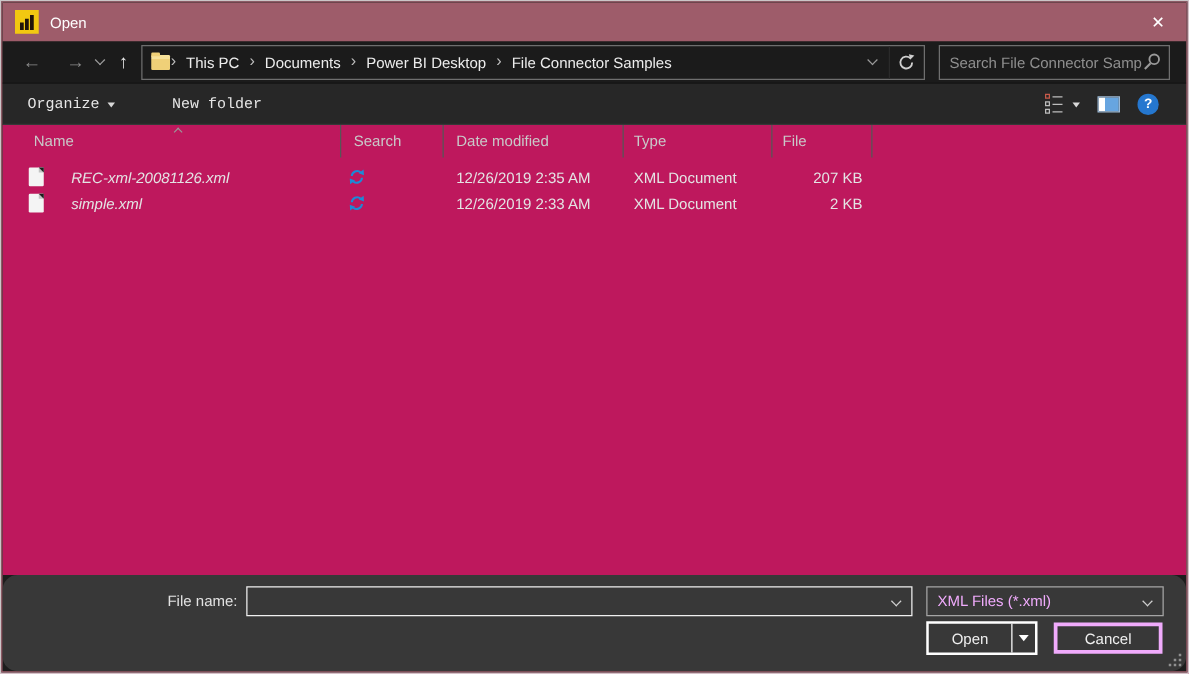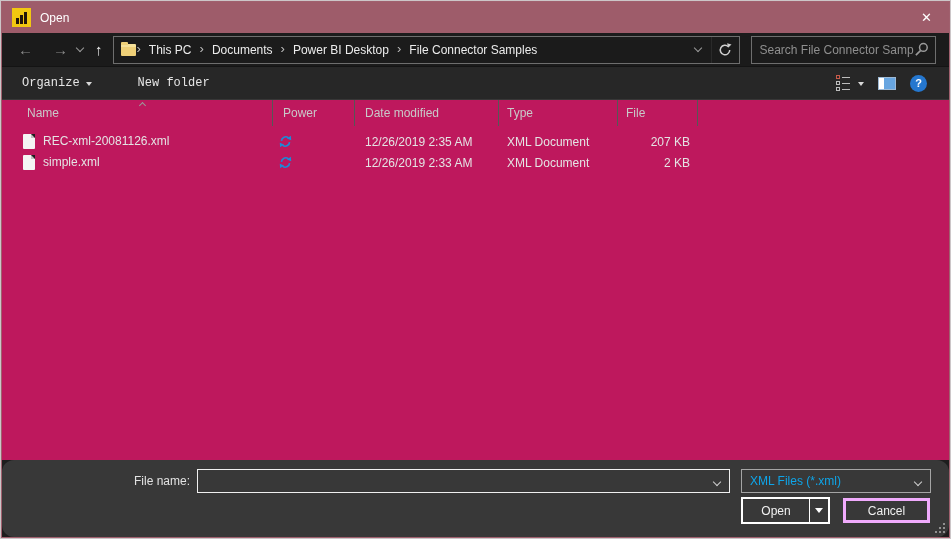--- a/index.html
+++ b/index.html
@@ -77,42 +77,42 @@
   .colh.status { padding-left: 10px; }
   .colh.date { padding-left: 10px; }
   .colh.type { padding-left: 8px; }
   .colh.size { padding-left: 8px; }
   .colh.filler { border-right: none; }
   .sort-caret { position: absolute; left: 138px; top: 3px; width: 5px; height: 5px;
                 border-left: 1.2px solid #9a9a9a; border-top: 1.2px solid #9a9a9a; transform: rotate(45deg); }
   .rows { padding-top: 5px; }
   .frow { display: grid; grid-template-columns: 271px 82px 144px 119px 80px 1fr; height: 21px;
           align-items: center; color: #e4e4e4; font-size: 12px; }
-  .cell-name { display: flex; align-items: flex-start; gap: 8px; padding-left: 21px; }
+  .cell-name { display: flex; align-items: flex-end; gap: 22px; padding-left: 21px; font-style: italic; }
   .doc-ico { width: 12px; height: 15px; background: #f4f4f4; border-radius: 1px; position: relative; flex: 0 0 auto; }
   .doc-ico::after { content:""; position: absolute; top: 0; right: 0; border-style: solid; border-width: 0 4px 4px 0;
                     border-color: #1d1d1d #1d1d1d #c2c2c2 #c2c2c2; }
   .cell-status { padding-left: 6px; display: flex; align-items: center; }
   .cell-date { padding-left: 10px; }
   .cell-type { padding-left: 8px; }
   .cell-size { text-align: right; padding-right: 8px; }
 
   
   .footer { height: 77px; background: #383838; position: relative; flex: 0 0 auto; border-radius: 12px; }
   .fn-label { position: absolute; left: 0; top: 9px; width: 188px; height: 24px; line-height: 24px;
               text-align: right; color: #e2e2e2; font-size: 12px; }
   .fn-input-wrap { position: absolute; left: 195px; top: 9px; width: 533px; height: 24px;
                    border: 1px solid #f0f0f0; background: #383838; display: flex; align-items: center; }
   .fn-input-wrap input { flex: 1; min-width: 0; background: transparent; border: none; outline: none;
                    color: #eee; font-size: 12px; padding-left: 6px; font-family: inherit; }
   .combo-chev { flex: 0 0 auto; margin-right: 9px; margin-top: -3px; }
   .combo-chev .chev { border-color: #cfcfcf; }
   .ftype-select { position: absolute; left: 739px; top: 9px; width: 190px; height: 24px;
                   border: 1px solid #a5a5a5; background: #383838; display: flex; align-items: center; }
-  .ftype-select .txt { flex: 1; color: #0ea5e9; font-size: 12px; padding-left: 8px; }
+  .ftype-select .txt { flex: 1; color: #f0abfc; font-size: 12px; padding-left: 8px; }
   .btn { background: #383838; color: #f0f0f0; font-size: 12px; display: flex; align-items: center;
          justify-content: center; }
   .open-btn { position: absolute; left: 739px; top: 37px; width: 89px; height: 27px; border: 2px solid #ffffff;
               display: flex; align-items: stretch; padding: 0; }
   .open-label { flex: 1; display: flex; align-items: center; justify-content: center; }
   .open-div { width: 1px; background: #ffffff; }
   .open-arrow { width: 18px; display: flex; align-items: center; justify-content: center; }
   .open-arrow .tri { border-left: 4px solid transparent; border-right: 4px solid transparent;
                      border-top: 5px solid #ffffff; width: 0; height: 0; }
   .cancel-btn { position: absolute; left: 841px; top: 38px; width: 87px; height: 25px; border: 3px solid #f0abfc; }
@@ -212,21 +212,21 @@
     </div>
   </div>
 
   <div class="listarea">
     <div class="cols">
       <div class="colh name">
         <span class="sort-caret"></span>
         <span>Name</span>
       </div>
       <div class="colh status">
-        <span>Power</span>
+        <span>Search</span>
       </div>
       <div class="colh date">
         <span>Date modified</span>
       </div>
       <div class="colh type">
         <span>Type</span>
       </div>
       <div class="colh size">
         <span>File</span>
       </div>

